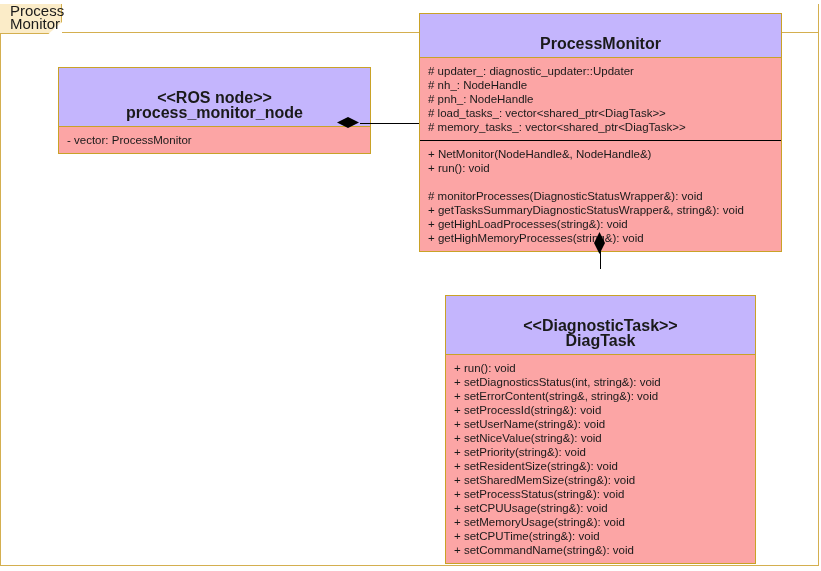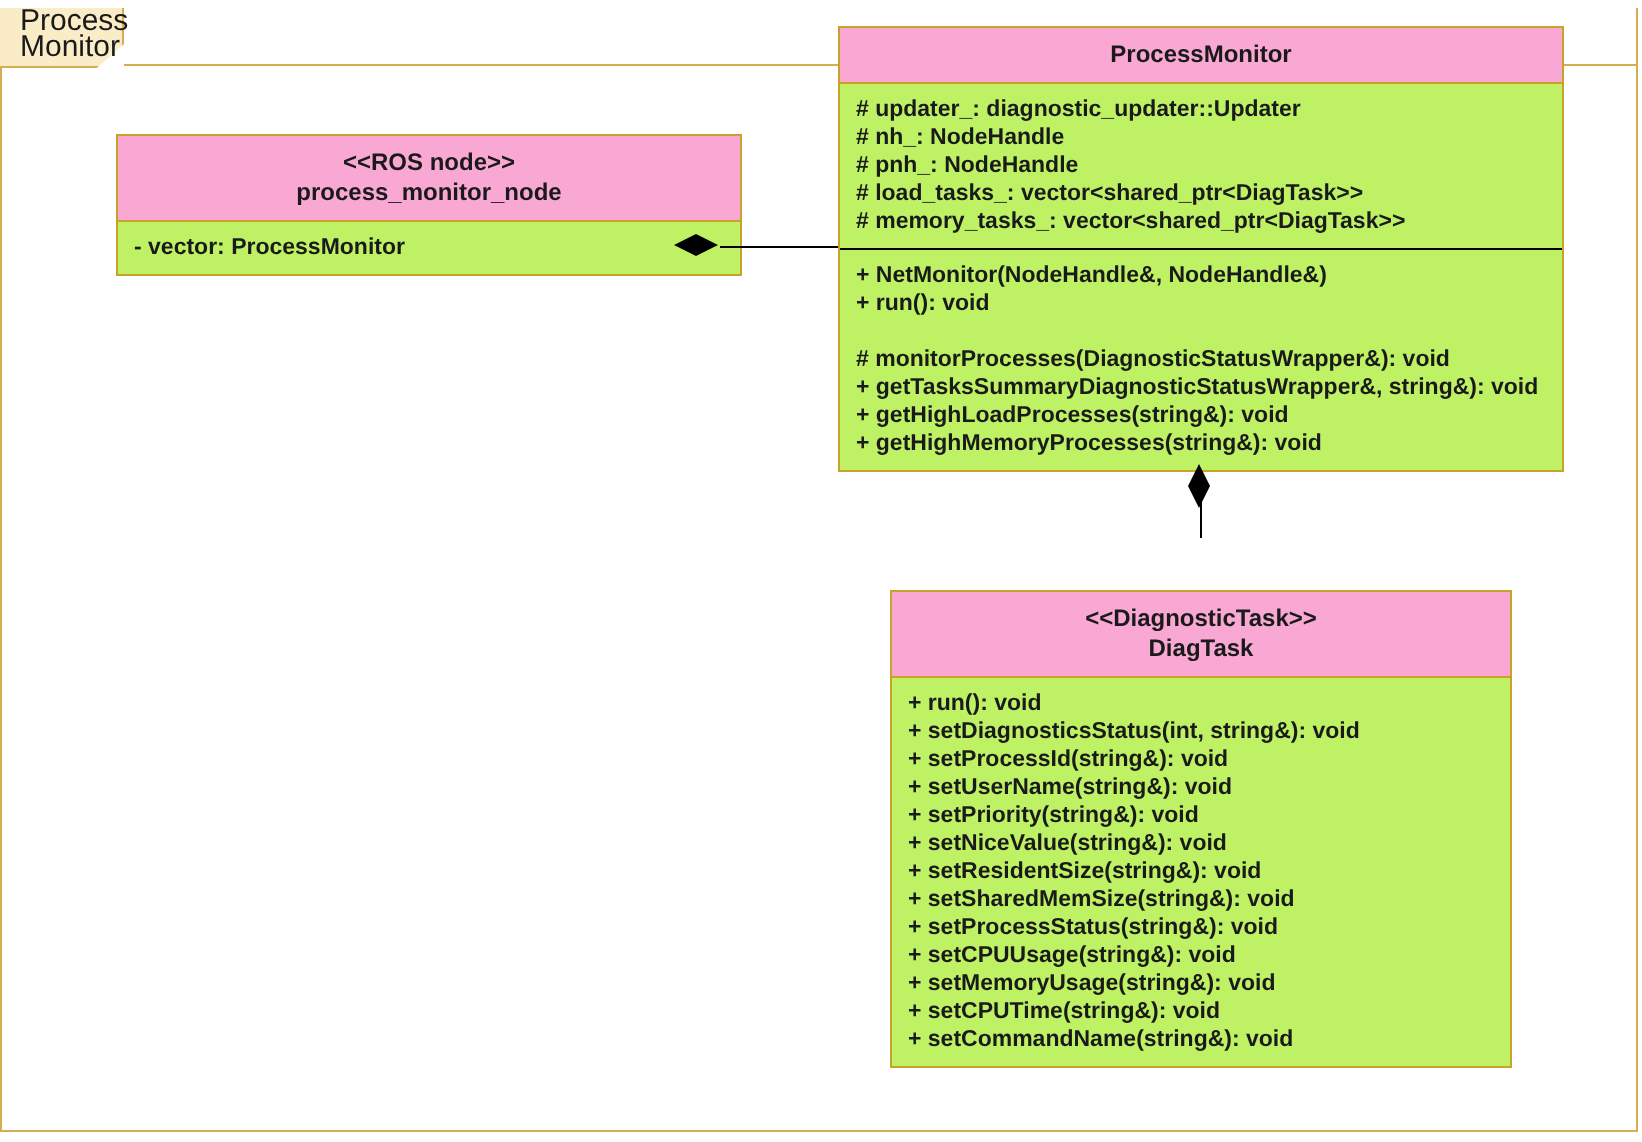--- a/index.html
+++ b/index.html
@@ -61,37 +61,36 @@
   }
 
   
   .uml-class {
     position: absolute;
     box-sizing: border-box;
     border: 1.2px solid #c9a227;
     background: #ffffff;
   }
   .uml-header {
-    background: #f9a8d4;
+    background: #c4b5fd;
     border-bottom: 1.2px solid #c9a227;
     text-align: center;
     font-weight: bold;
-    font-size: 12px;
+    font-size: 16px;
     line-height: 15px;
-    padding: 6px 4px 6px 4px;
+    padding: 22px 4px 6px 4px;
     box-sizing: border-box;
     white-space: pre-line;
   }
   .uml-compartment {
     padding: 6px 8px 6px 8px;
     font-size: 11.5px;
     line-height: 14px;
     box-sizing: border-box;
-    background: #bef264;
-    font-weight: bold;
+    background: #fca5a5;
   }
   .uml-compartment + .uml-compartment {
     border-top: 1.3px solid #000000;
   }
   .uml-line {
     white-space: pre;
     min-height: 14px;
   }
 
   
@@ -173,24 +172,25 @@
     <div class="uml-line">+ getHighMemoryProcesses(string&amp;): void</div>
   </div>
 </div>
 
 <div class="uml-class" id="class-diag-task">
   <div class="uml-header">&lt;&lt;DiagnosticTask&gt;&gt;
 DiagTask</div>
   <div class="uml-compartment">
     <div class="uml-line">+ run(): void</div>
     <div class="uml-line">+ setDiagnosticsStatus(int, string&amp;): void</div>
+    <div class="uml-line">+ setErrorContent(string&amp;, string&amp;): void</div>
     <div class="uml-line">+ setProcessId(string&amp;): void</div>
     <div class="uml-line">+ setUserName(string&amp;): void</div>
+    <div class="uml-line">+ setNiceValue(string&amp;): void</div>
     <div class="uml-line">+ setPriority(string&amp;): void</div>
-    <div class="uml-line">+ setNiceValue(string&amp;): void</div>
     <div class="uml-line">+ setResidentSize(string&amp;): void</div>
     <div class="uml-line">+ setSharedMemSize(string&amp;): void</div>
     <div class="uml-line">+ setProcessStatus(string&amp;): void</div>
     <div class="uml-line">+ setCPUUsage(string&amp;): void</div>
     <div class="uml-line">+ setMemoryUsage(string&amp;): void</div>
     <div class="uml-line">+ setCPUTime(string&amp;): void</div>
     <div class="uml-line">+ setCommandName(string&amp;): void</div>
   </div>
 </div>
 

